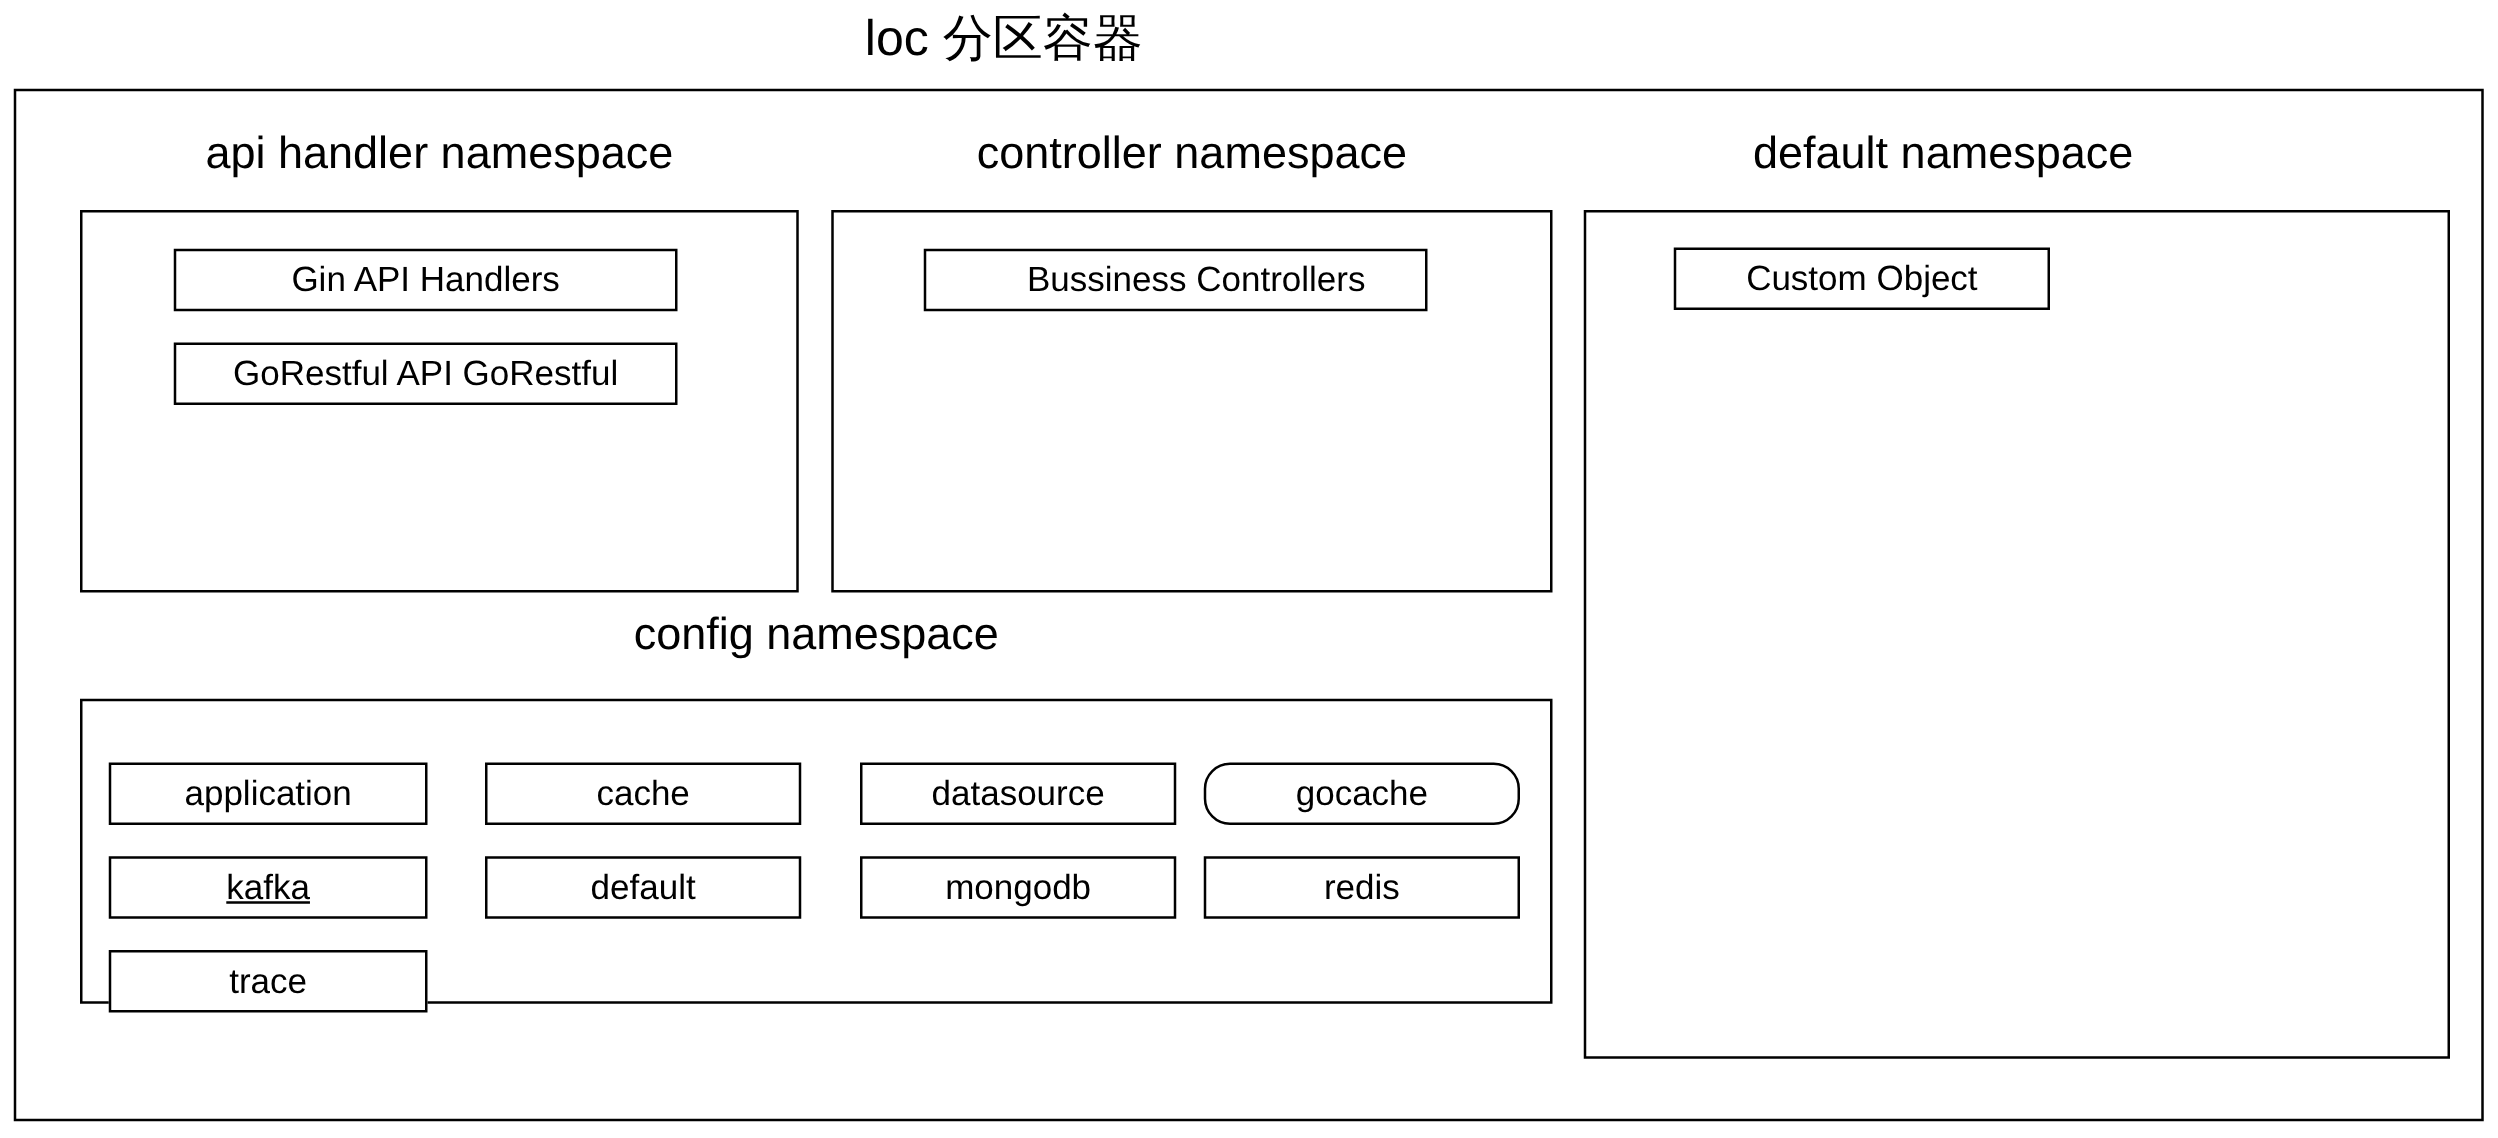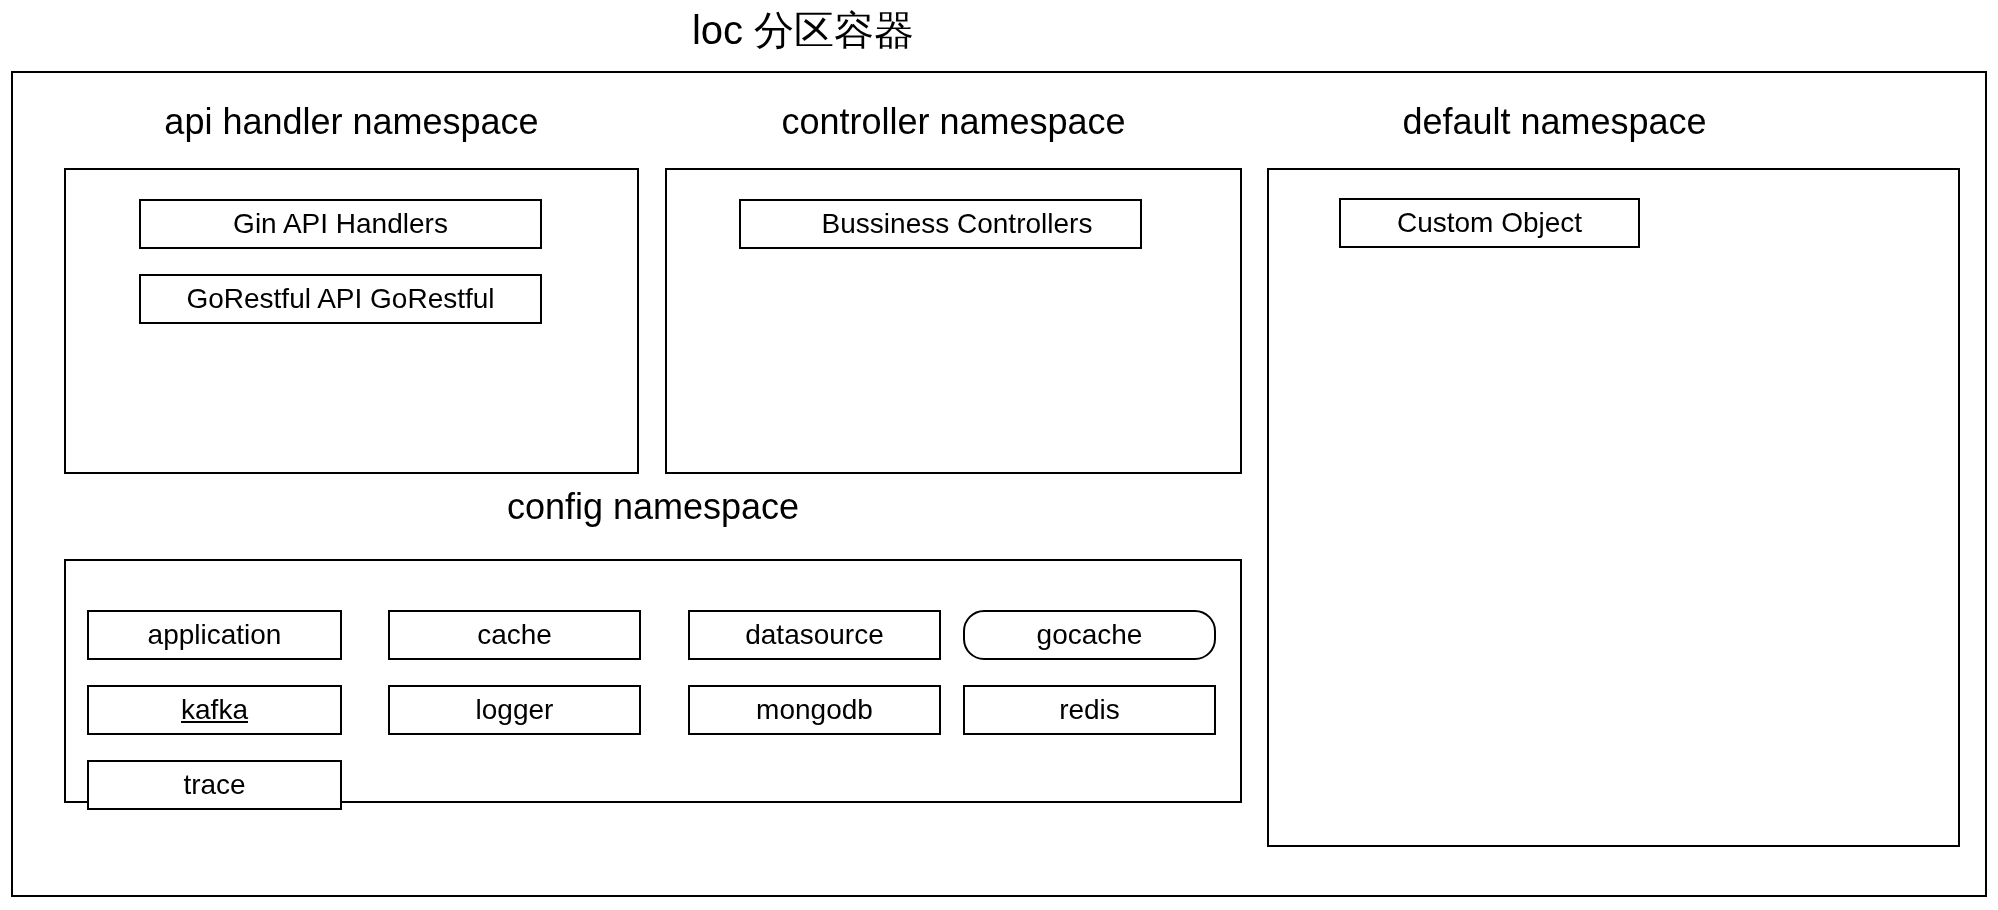--- a/index.html
+++ b/index.html
@@ -88,21 +88,21 @@
       <div class="item-box" style="left:70px; top:28px; width:301px;">Custom Object</div>
     </div>
 
     <div class="ns-box" style="left:51px; top:446px; width:1178px; height:244px;margin-top:40px;">
       <div class="item-box" style="left:21px; top:49px; width:255px;">application</div>
       <div class="item-box" style="left:322px; top:49px; width:253px;">cache</div>
       <div class="item-box" style="left:622px; top:49px; width:253px;">datasource</div>
       <div class="item-box" style="left:897px; top:49px; width:253px;border-radius:21px;">gocache</div>
 
       <div class="item-box" style="left:21px; top:124px; width:255px;text-decoration:underline;">kafka</div>
-      <div class="item-box" style="left:322px; top:124px; width:253px;">logger</div>
+      <div class="item-box" style="left:322px; top:124px; width:253px;">default</div>
       <div class="item-box" style="left:622px; top:124px; width:253px;">mongodb</div>
       <div class="item-box" style="left:897px; top:124px; width:253px;">redis</div>
 
       <div class="item-box" style="left:21px; top:199px; width:255px;">trace</div>
     </div>
 
   </div>
 </div>
 
 </body></html>

